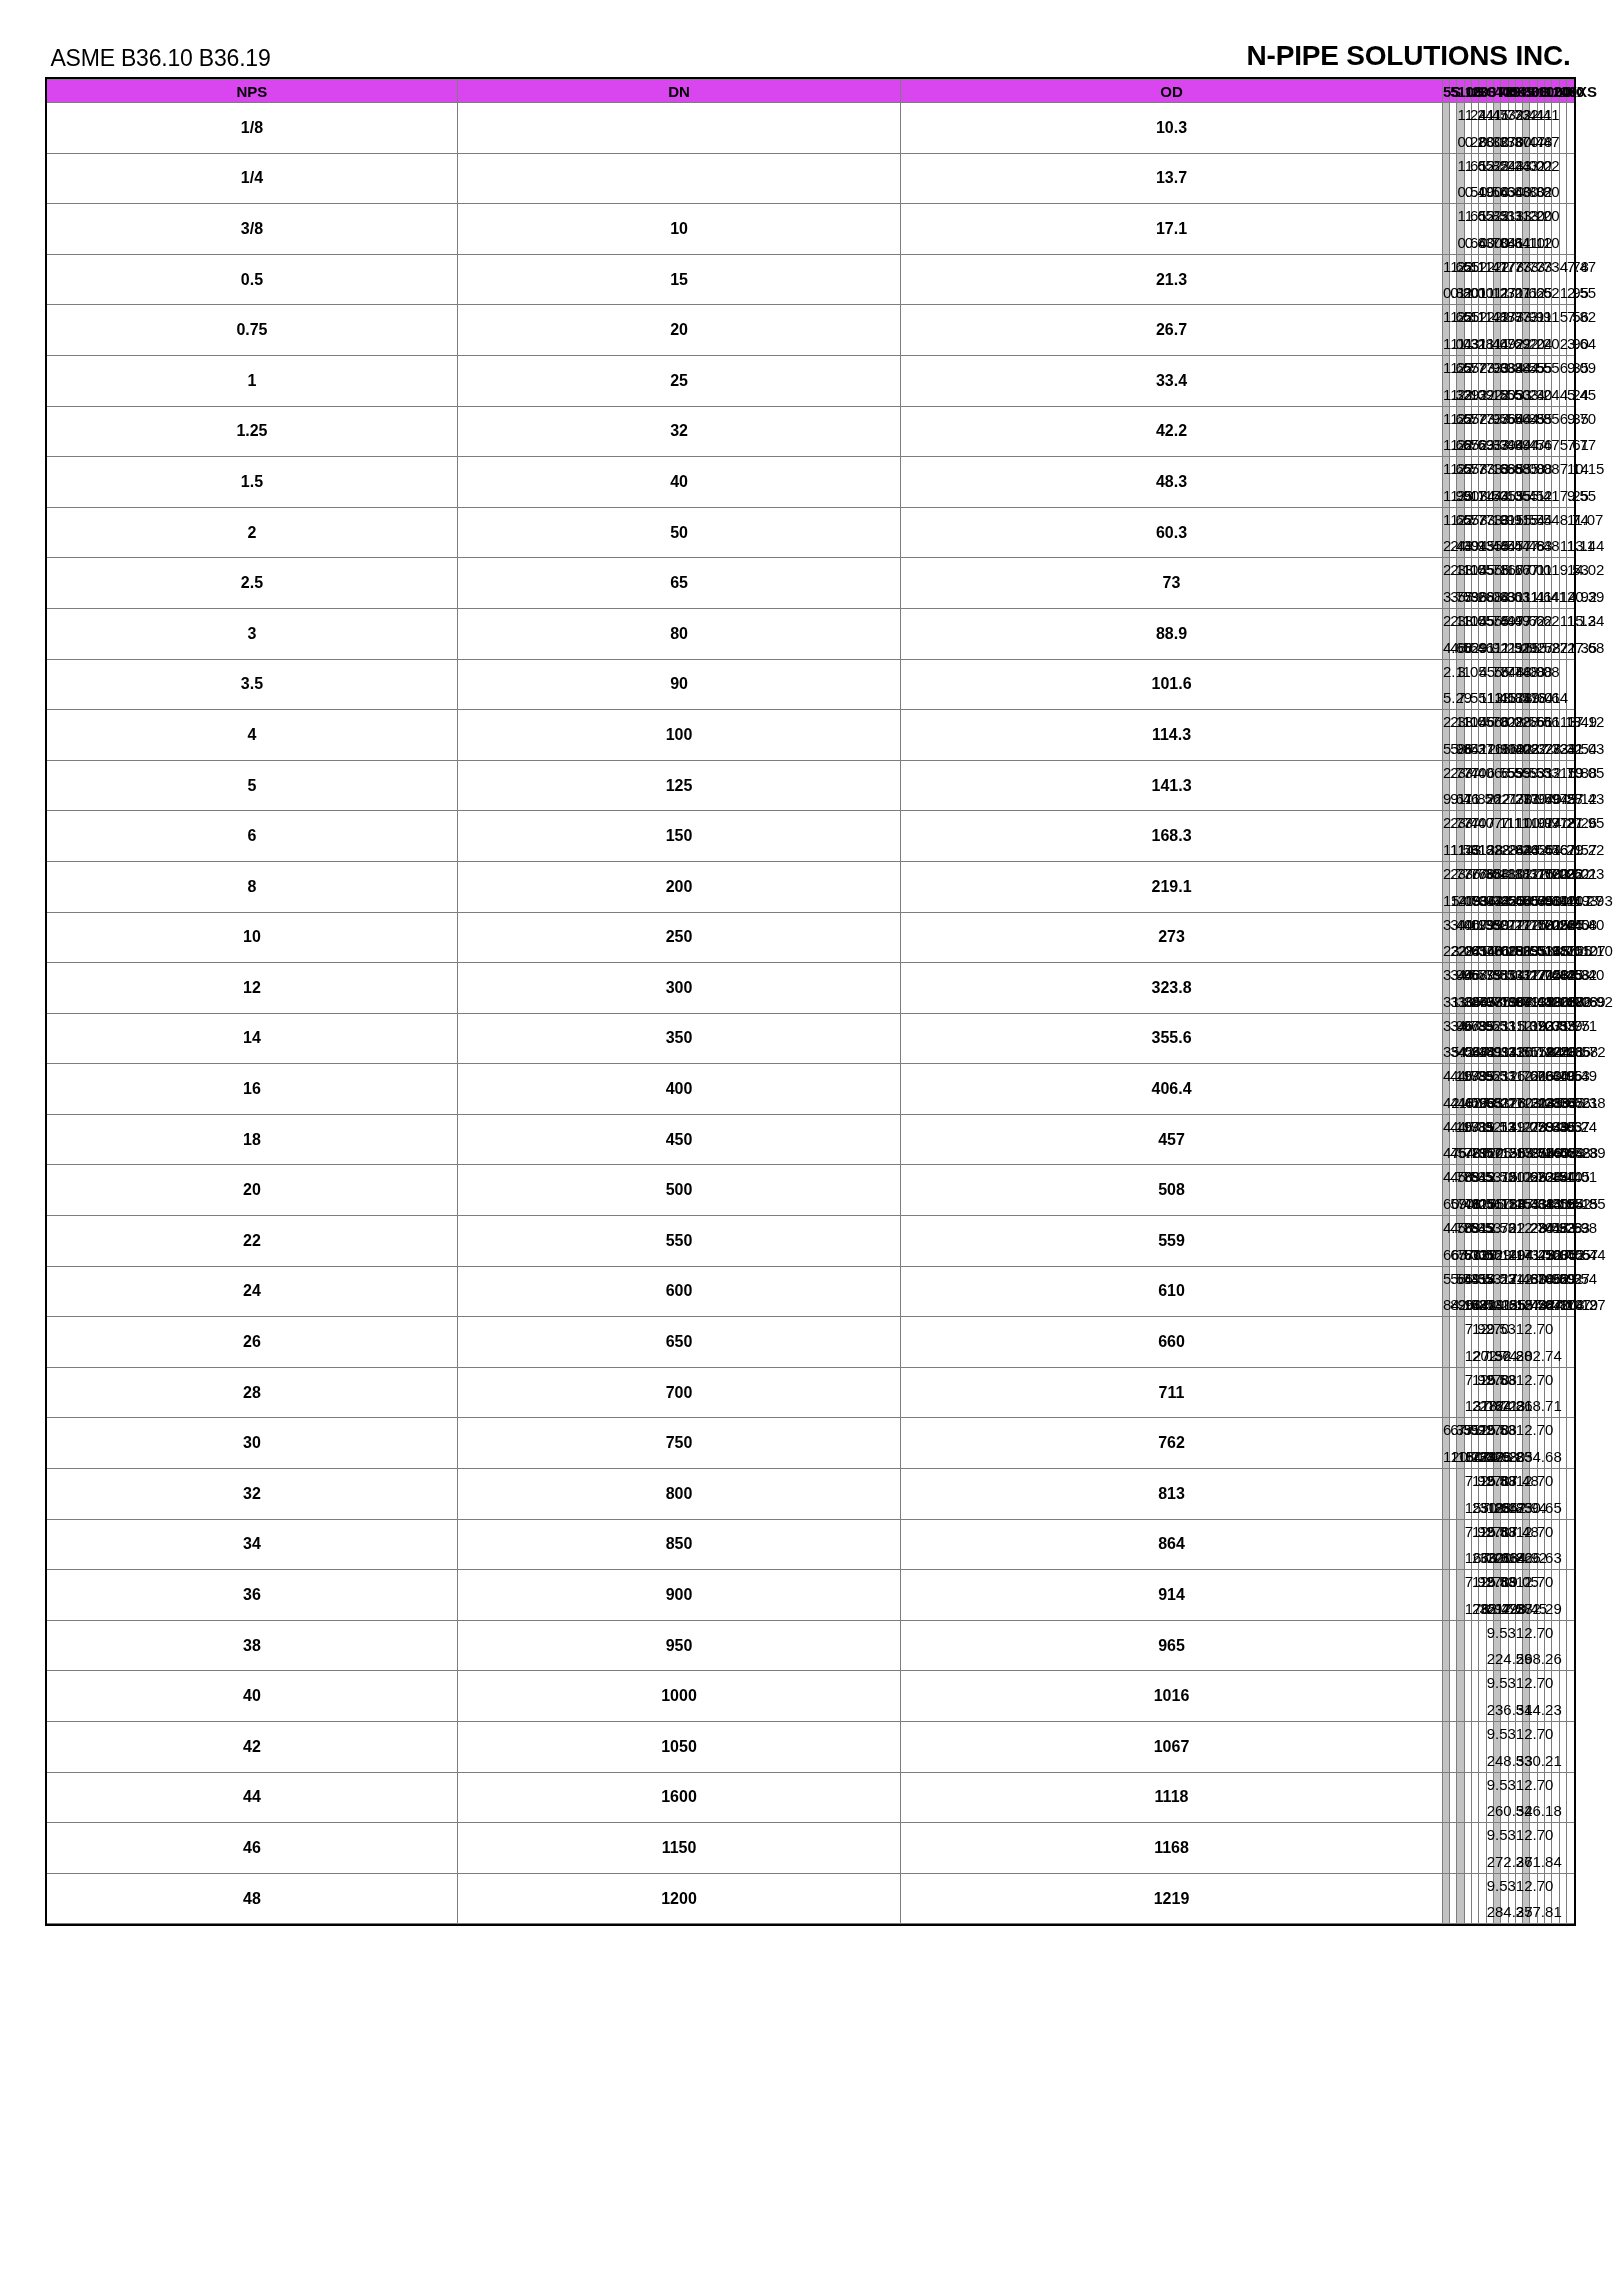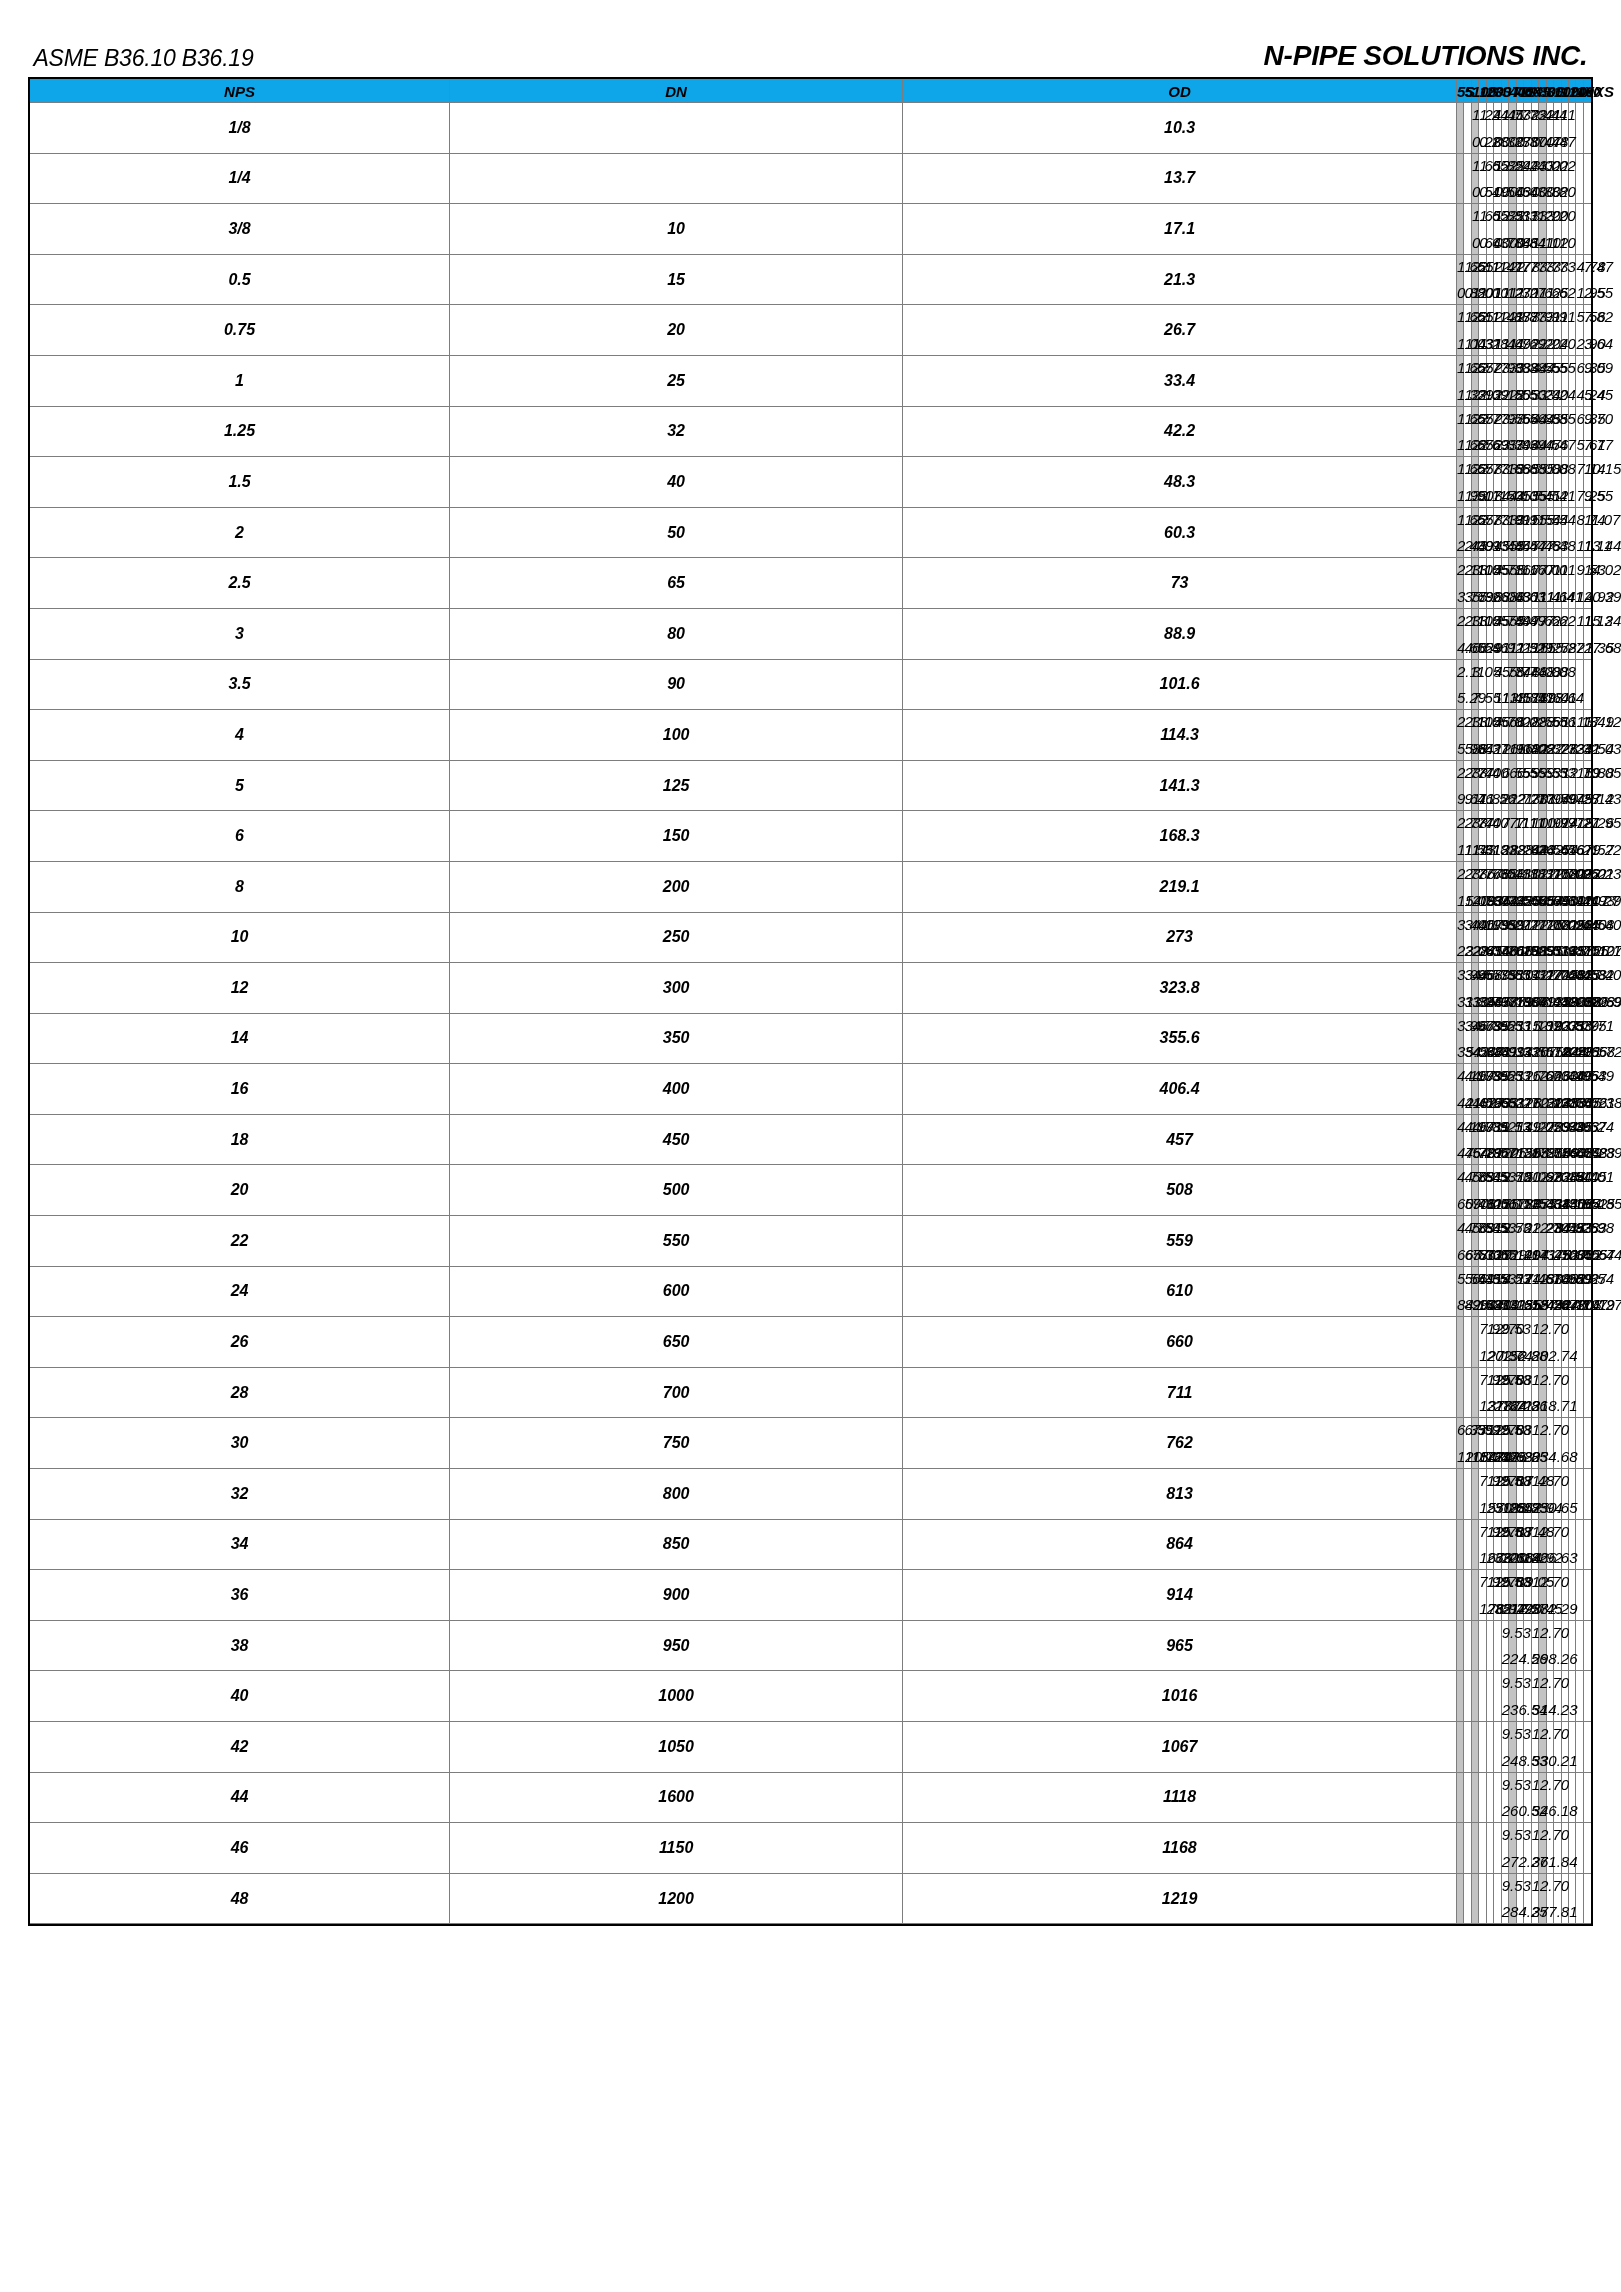--- a/index.html
+++ b/index.html
@@ -8,22 +8,21 @@
     background: #ffffff;
   }
   body {
     width: 1621px;
     font-family: "Liberation Sans", sans-serif;
     color: #000000;
   }
   .page {
     width: 1621px;
     box-sizing: border-box;
-    padding: 0 28px;
-    font-style: italic;
+    padding: 0 45px;
   }
   
   .doc-header {
     display: flex;
     align-items: flex-end;
     justify-content: space-between;
     height: 77px;
     padding: 0 5.4px 5.4px 5.4px;
     box-sizing: border-box;
   }
@@ -58,21 +57,21 @@
   table.weight-chart th,
   table.weight-chart td {
     border: 0.9px solid #7d7d7d;
     text-align: center;
     vertical-align: middle;
     padding: 0;
     font-size: 15px;
     box-sizing: border-box;
   }
   thead th {
-    background: #0ea5e9;
+    background: #d946ef;
     font-weight: bold;
     font-size: 16px;
     height: 23px;
     border-bottom: 1.8px solid #000;
     border-top: none;
   }
   
   col.c-nps { width: 50px; }
   col.c-dn  { width: 54px; }
   col.c-od  { width: 66px; }

